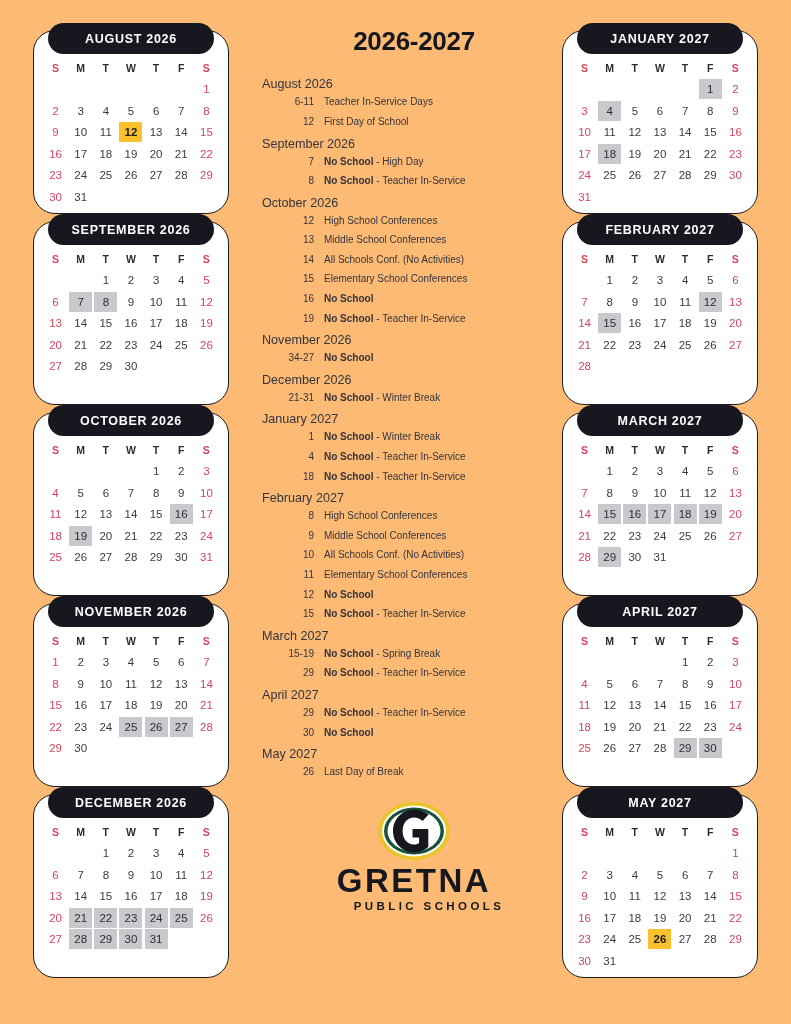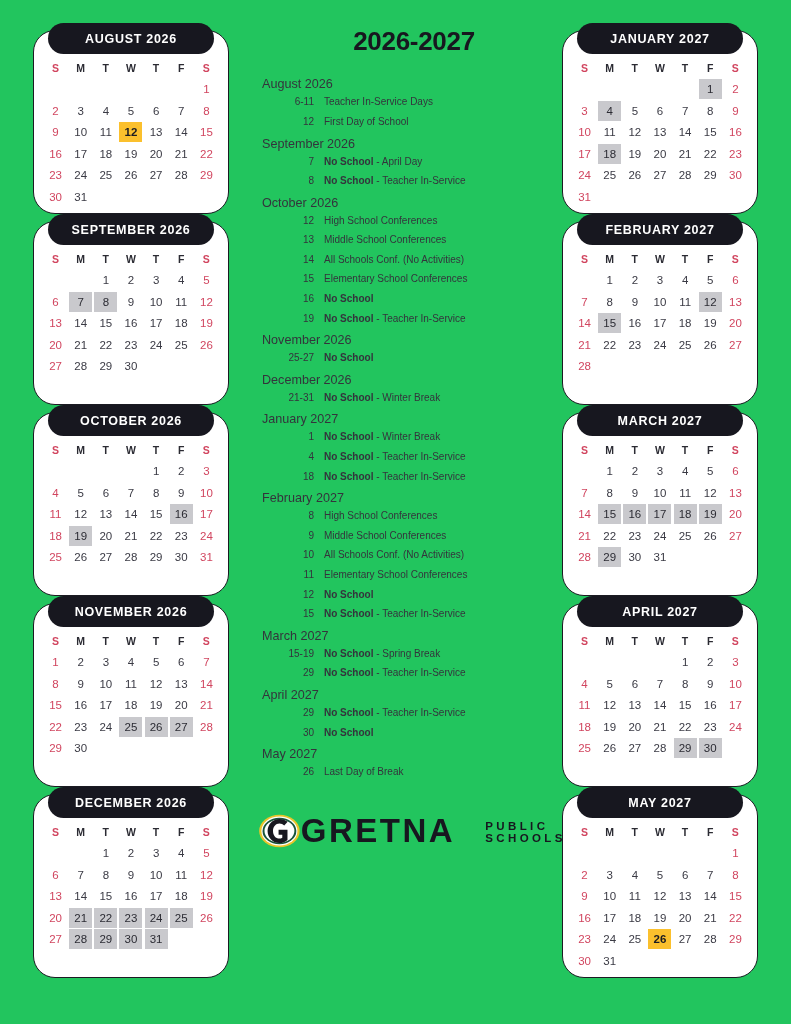--- a/index.html
+++ b/index.html
@@ -10,21 +10,21 @@
     background: #ffffff;
     font-family: "Liberation Sans", sans-serif;
     color: #2b2b33;
     overflow: hidden;
   }
 
   #page {
     position: relative;
     width: 791px;
     height: 1024px;
-    background: #22c55e;
+    background: #fdba74;
   }
 
   
   .col {
     position: absolute;
     top: 30px;
     width: 196px;
     display: flex;
     flex-direction: column;
     gap: 7px;
@@ -146,21 +146,21 @@
     padding-right: 10px;
     font-weight: 400;
   }
   .entry .e-text { flex: 1; }
   .entry .e-text b { font-weight: 700; }
 
   
   .logo-wrap {
     margin-top: 18px;
     display: flex;
-    flex-direction: row;
+    flex-direction: column;
     align-items: center;
   }
   .logo-mark { width: 76px; height: 62px; }
   .logo-name {
     font-size: 33px;
     font-weight: 700;
     letter-spacing: 2.5px;
     color: #17171f;
     line-height: 1.05;
     margin-top: 2px;
@@ -424,21 +424,21 @@
           </div>
           <div class="entry">
             <span class="e-date">12</span>
             <span class="e-text"><span>First Day of School</span></span>
           </div>
         </div>
         <div class="month-group">
           <div class="group-head">September 2026</div>
           <div class="entry">
             <span class="e-date">7</span>
-            <span class="e-text"><b>No School</b><span> - April Day</span></span>
+            <span class="e-text"><b>No School</b><span> - High Day</span></span>
           </div>
           <div class="entry">
             <span class="e-date">8</span>
             <span class="e-text"><b>No School</b><span> - Teacher In-Service</span></span>
           </div>
         </div>
         <div class="month-group">
           <div class="group-head">October 2026</div>
           <div class="entry">
             <span class="e-date">12</span>
@@ -461,21 +461,21 @@
             <span class="e-text"><b>No School</b></span>
           </div>
           <div class="entry">
             <span class="e-date">19</span>
             <span class="e-text"><b>No School</b><span> - Teacher In-Service</span></span>
           </div>
         </div>
         <div class="month-group">
           <div class="group-head">November 2026</div>
           <div class="entry">
-            <span class="e-date">25-27</span>
+            <span class="e-date">34-27</span>
             <span class="e-text"><b>No School</b></span>
           </div>
         </div>
         <div class="month-group">
           <div class="group-head">December 2026</div>
           <div class="entry">
             <span class="e-date">21-31</span>
             <span class="e-text"><b>No School</b><span> - Winter Break</span></span>
           </div>
         </div>

